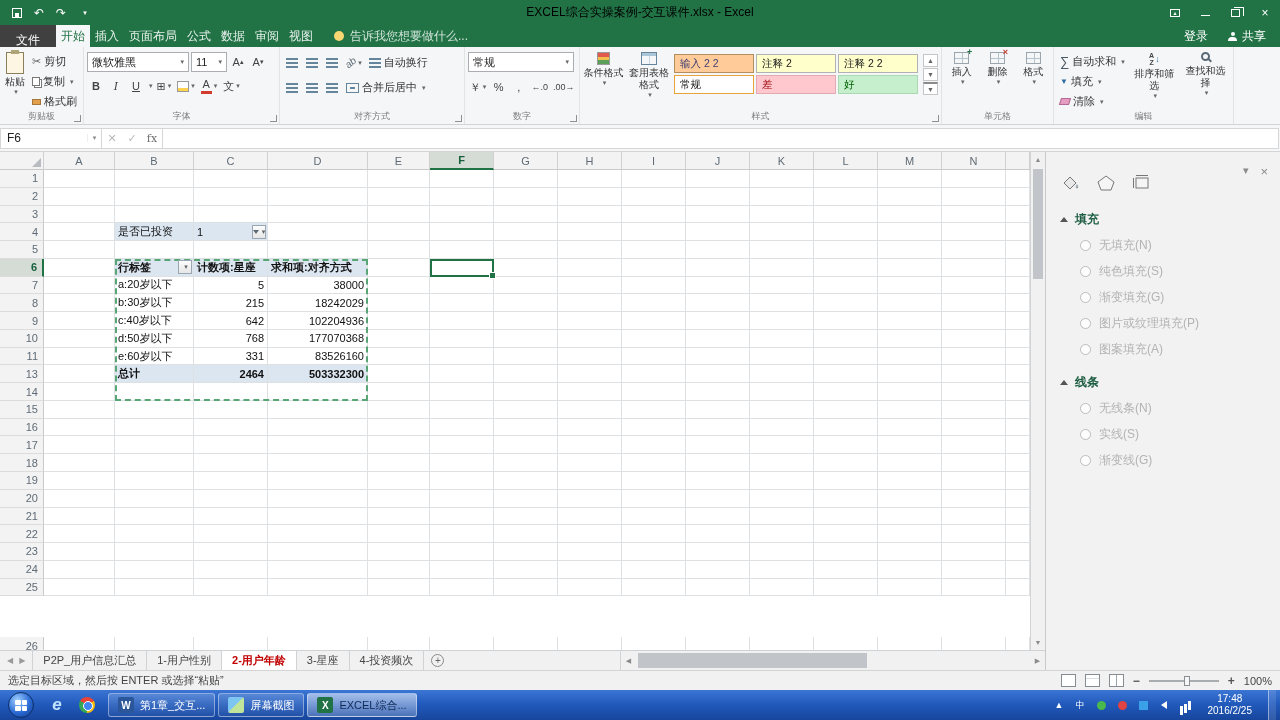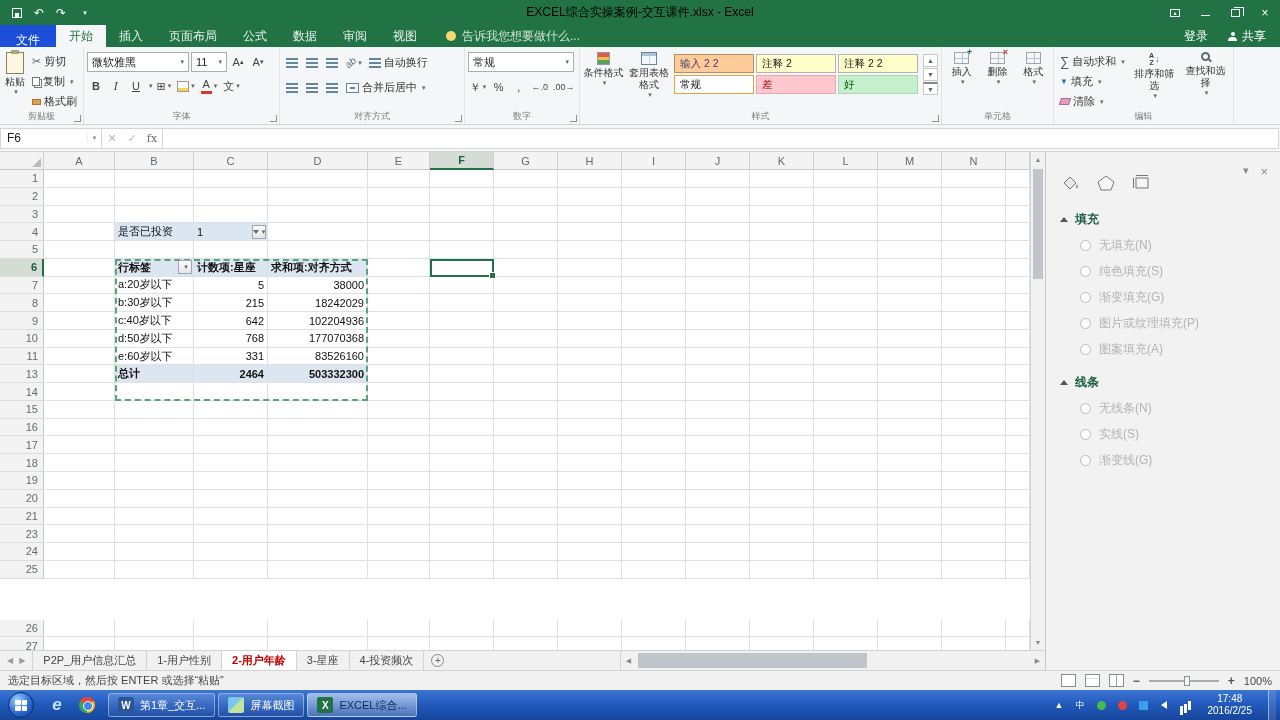--- a/index.html
+++ b/index.html
@@ -15,23 +15,23 @@
 .tb-title{position:absolute;left:0;right:0;top:0;height:25px;line-height:25px;text-align:center;font-size:12px;color:#000000;}
 .winctl{margin-left:auto;display:flex;height:25px;z-index:2;}
 .wbtn{width:30px;height:25px;display:flex;align-items:center;justify-content:center;font-size:12px;color:#fff;}
 .i-restore{width:9px;height:8px;border:1px solid #fff;position:relative;background:transparent;}
 .i-restore::after{content:"";position:absolute;left:2px;top:-3px;width:9px;height:8px;border:1px solid #fff;border-bottom:none;border-left:none;}
 .i-minim{width:9px;height:1px;background:#fff;margin-top:6px;}
 .i-ribopt{width:10px;height:8px;border:1px solid #fff;display:flex;align-items:center;justify-content:center;font-size:6px;}
 
 
 .tabrow{position:absolute;left:0;top:25px;width:1280px;height:22px;background:#217346;display:flex;align-items:flex-end;color:#fff;}
-.ftab{padding:4px 16px;height:22px;line-height:22px;background:#1d4ed8;font-size:12px;}
+.ftab{padding:4px 16px;height:22px;line-height:22px;background:#404040;font-size:12px;}
 #ribbon-tabs{display:flex;}
-.rtab{padding:0 13px;height:22px;line-height:22px;font-size:12px;color:#e8f1ec;}
+.rtab{padding:0 5px;height:22px;line-height:22px;font-size:12px;color:#e8f1ec;}
 .rtab.active{background:#f5f6f7;color:#217346;}
 .tellme{display:flex;align-items:center;gap:6px;margin-left:16px;color:#cfe3d8;font-size:12px;height:22px;}
 .bulb{width:10px;height:10px;border-radius:50%;background:#f7d774;display:inline-block;}
 .tabrow-right{margin-left:auto;display:flex;gap:20px;padding-right:14px;align-items:center;height:22px;font-size:12px;}
 .i-person{width:9px;height:9px;position:relative;display:inline-block;}
 .i-person::before{content:"";position:absolute;top:0;left:2.5px;width:4px;height:4px;border-radius:50%;background:#fff;}
 .i-person::after{content:"";position:absolute;bottom:0;left:0;width:9px;height:4px;border-radius:4px 4px 0 0;background:#fff;}
 .share-wrap{display:flex;align-items:center;gap:5px;}
 
 
@@ -850,20 +850,38 @@
             <div class="gc" style="width: 64px;"></div>
             <div class="gc" style="width: 64px;"></div>
             <div class="gc" style="width: 64px;"></div>
             <div class="gc" style="width: 64px;"></div>
             <div class="gc" style="width: 64px;"></div>
             <div class="gc" style="width: 64px;"></div>
             <div class="gc" style="width: 64px;"></div>
             <div class="gc" style="width: 24px;"></div>
           </div>
           <div class="grow" style="height: 17.7778px;">
+            <div class="rh">22</div>
+            <div class="gc" style="width: 71px;"></div>
+            <div class="gc" style="width: 79px;"></div>
+            <div class="gc" style="width: 74px;"></div>
+            <div class="gc" style="width: 100px;"></div>
+            <div class="gc" style="width: 62px;"></div>
+            <div class="gc" style="width: 64px;"></div>
+            <div class="gc" style="width: 64px;"></div>
+            <div class="gc" style="width: 64px;"></div>
+            <div class="gc" style="width: 64px;"></div>
+            <div class="gc" style="width: 64px;"></div>
+            <div class="gc" style="width: 64px;"></div>
+            <div class="gc" style="width: 64px;"></div>
+            <div class="gc" style="width: 64px;"></div>
+            <div class="gc" style="width: 64px;"></div>
+            <div class="gc" style="width: 24px;"></div>
+          </div>
+          <div class="grow" style="height: 17.7778px;">
             <div class="rh">23</div>
             <div class="gc" style="width: 71px;"></div>
             <div class="gc" style="width: 79px;"></div>
             <div class="gc" style="width: 74px;"></div>
             <div class="gc" style="width: 100px;"></div>
             <div class="gc" style="width: 62px;"></div>
             <div class="gc" style="width: 64px;"></div>
             <div class="gc" style="width: 64px;"></div>
             <div class="gc" style="width: 64px;"></div>
             <div class="gc" style="width: 64px;"></div>

